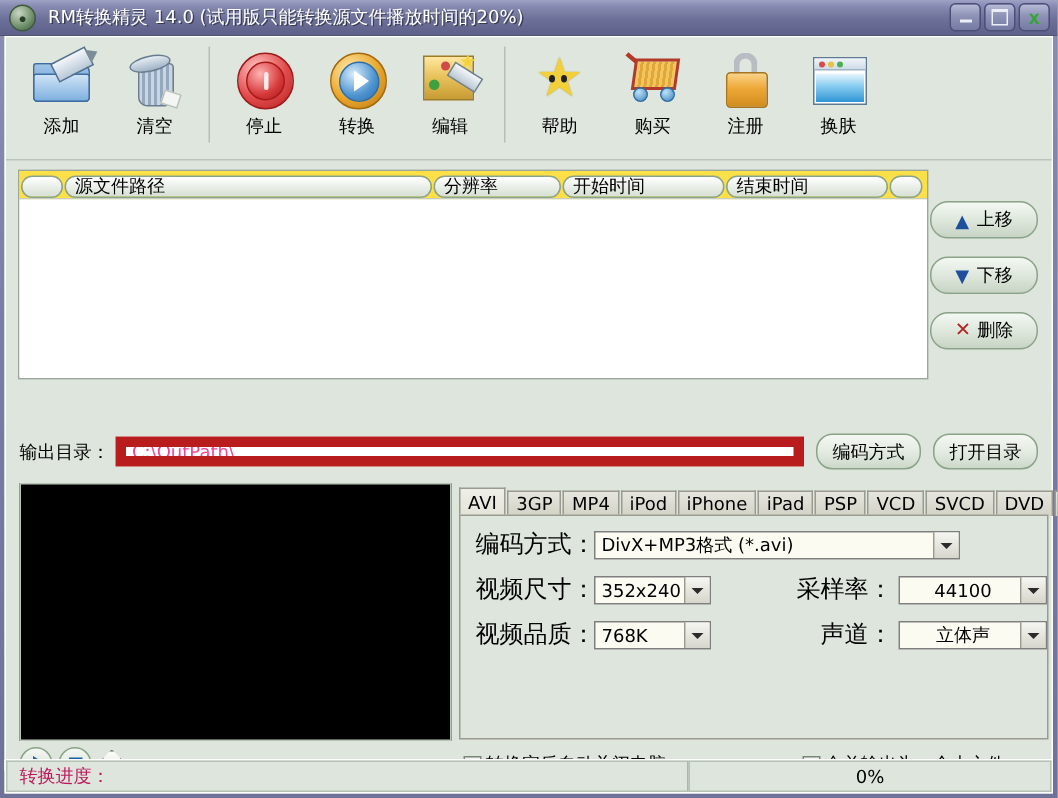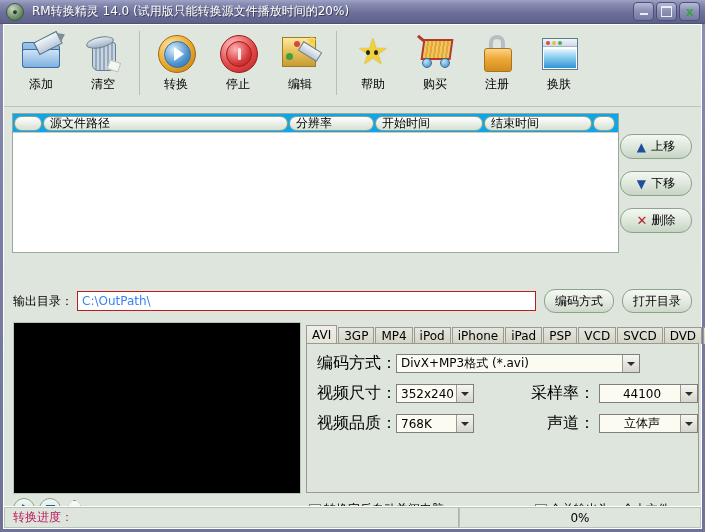--- a/index.html
+++ b/index.html
@@ -137,22 +137,22 @@
      background:#ffffff;border:1px solid #5d7b93;}
   .ic-skin .bar{position:absolute;left:0;top:0;width:100%;height:7px;
      background:linear-gradient(to bottom,#f0f4f8,#cfdce7);border-bottom:1px solid #9fb4c5;}
   .ic-skin .d{position:absolute;top:1.5px;width:4px;height:4px;border-radius:50%;}
   .ic-skin .water{position:absolute;left:1px;top:10px;right:1px;bottom:1px;
      background:linear-gradient(to bottom,#eaf5fd 0%,#8fd0f2 40%,#2e95d4 100%);}
 
   
   .listwrap{position:relative;margin:6px 0 0 8px;width:607px;height:140px;
     background:#ffffff;border:1px solid #9aa79a;box-sizing:border-box;}
-  .listhead{display:flex;height:19px;padding:2px 0 0 1px;box-sizing:border-box;
-    background:#0ea5e9;border-bottom:1px solid #c6cfc6;}
+  .listhead{display:flex;height:19px;align-items:center;padding:2px 0 0 1px;box-sizing:border-box;
+    background:#fde047;border-bottom:1px solid #c6cfc6;}
   .hcell{height:15px;display:flex;align-items:center;padding-left:6px;box-sizing:border-box;
     background:linear-gradient(to bottom,#ffffff,#e6ece4 60%,#d6e0d4);
     border:1px solid #8ba389;border-radius:8px;margin-right:1px;
     font-size:12px;color:#000;white-space:nowrap;cursor:pointer;
     font-family:"DejaVu Sans","Liberation Sans",sans-serif;}
   .hcell.blank{width:28px;padding:0;}
   .listbody{height:118px;background:#fff;}
 
   
   .sidebtns{position:absolute;right:9px;top:109px;width:72px;}
@@ -161,21 +161,21 @@
     border:1px solid #8ba389;display:flex;align-items:center;justify-content:center;gap:4px;
     cursor:pointer;font-size:12px;color:#000;box-sizing:border-box;
     font-family:"DejaVu Sans","Liberation Sans",sans-serif;}
   .chev{color:#1f4f9c;font-size:12px;line-height:1;font-weight:bold;}
   .xmark{color:#b72323;font-size:13px;line-height:1;font-weight:bold;}
 
   
   .outrow{position:absolute;left:9px;top:264px;width:688px;height:24px;display:flex;align-items:center;}
   .outlabel{font-size:12px;color:#000;white-space:nowrap;font-family:"DejaVu Sans","Liberation Sans",sans-serif;}
   .outinput{flex:none;width:459px;height:20px;margin-left:4px;box-sizing:border-box;
-    background:#ffffff;border:1px solid #b91c1c;padding:2px 4px;font-size:12px;color:#3b82f6;
+    background:#ffffff;border:7px solid #b91c1c;padding:2px 4px;font-size:12px;color:#ec4899;
     font-family:"DejaVu Sans","Liberation Sans",sans-serif;}
   .obtn{height:22px;border-radius:11px;padding:0 10px;margin-left:8px;
     background:linear-gradient(to bottom,#f4f8f3,#e2eae0 55%,#ccd8ca);
     border:1px solid #8ba389;display:flex;align-items:center;justify-content:center;
     font-size:12px;color:#000;cursor:pointer;white-space:nowrap;
     font-family:"DejaVu Sans","Liberation Sans",sans-serif;}
 
   
   .preview{position:absolute;left:9px;top:297px;width:288px;height:172px;
     background:#000;border:1px solid #b9c6b7;box-sizing:border-box;}
@@ -282,38 +282,38 @@
               <div class="paper"></div>
             </div>
         </div>
         <div class="lbl">清空</div>
       </div>
 
       <div class="tsep"></div>
 
       <div class="tbtn">
         <div class="ico">
+          <div class="ic-stop">
+              <div class="inner">
+                <div class="bar"></div>
+              </div>
+            </div>
+        </div>
+        <div class="lbl">停止</div>
+      </div>
+
+      <div class="tbtn">
+        <div class="ico">
           <div class="ic-play">
               <div class="inner">
                 <div class="tri"></div>
               </div>
             </div>
         </div>
         <div class="lbl">转换</div>
-      </div>
-
-      <div class="tbtn">
-        <div class="ico">
-          <div class="ic-stop">
-              <div class="inner">
-                <div class="bar"></div>
-              </div>
-            </div>
-        </div>
-        <div class="lbl">停止</div>
       </div>
 
       <div class="tbtn">
         <div class="ico">
           <div class="ic-edit">
               <div class="pic"></div>
               <div class="dot1"></div>
               <div class="dot2"></div>
               <div class="star">★</div>
               <div class="brush"></div>

